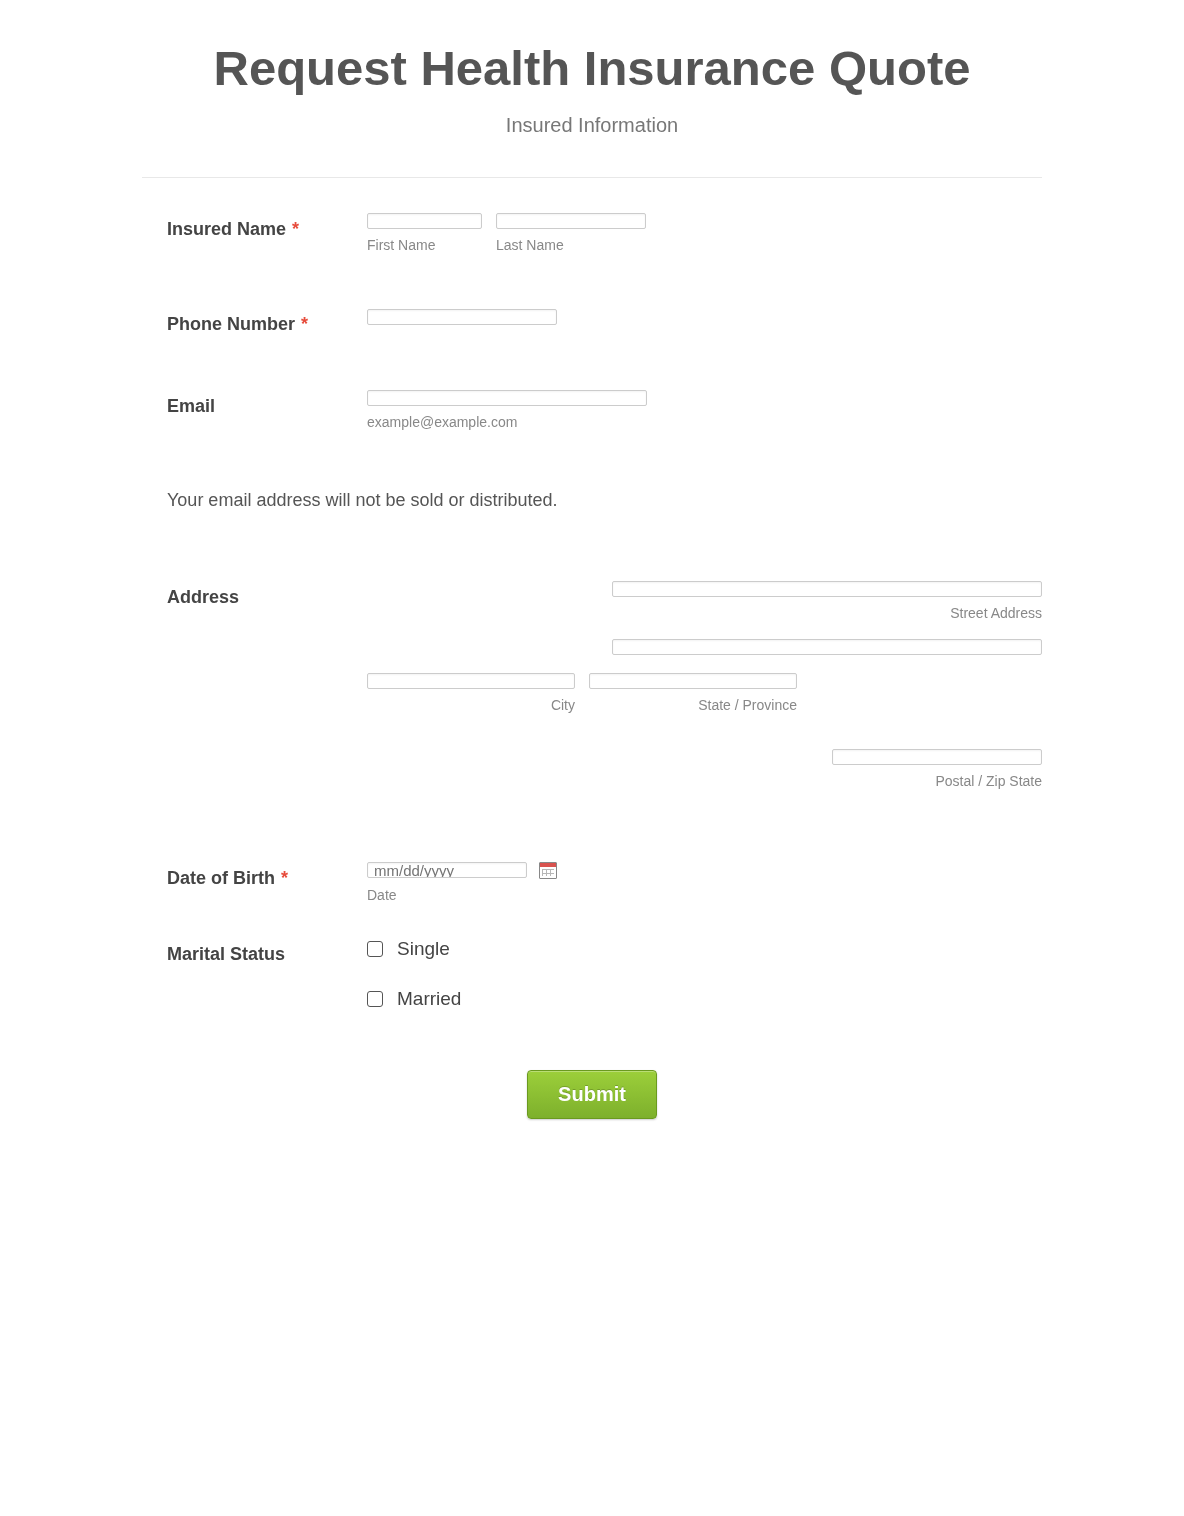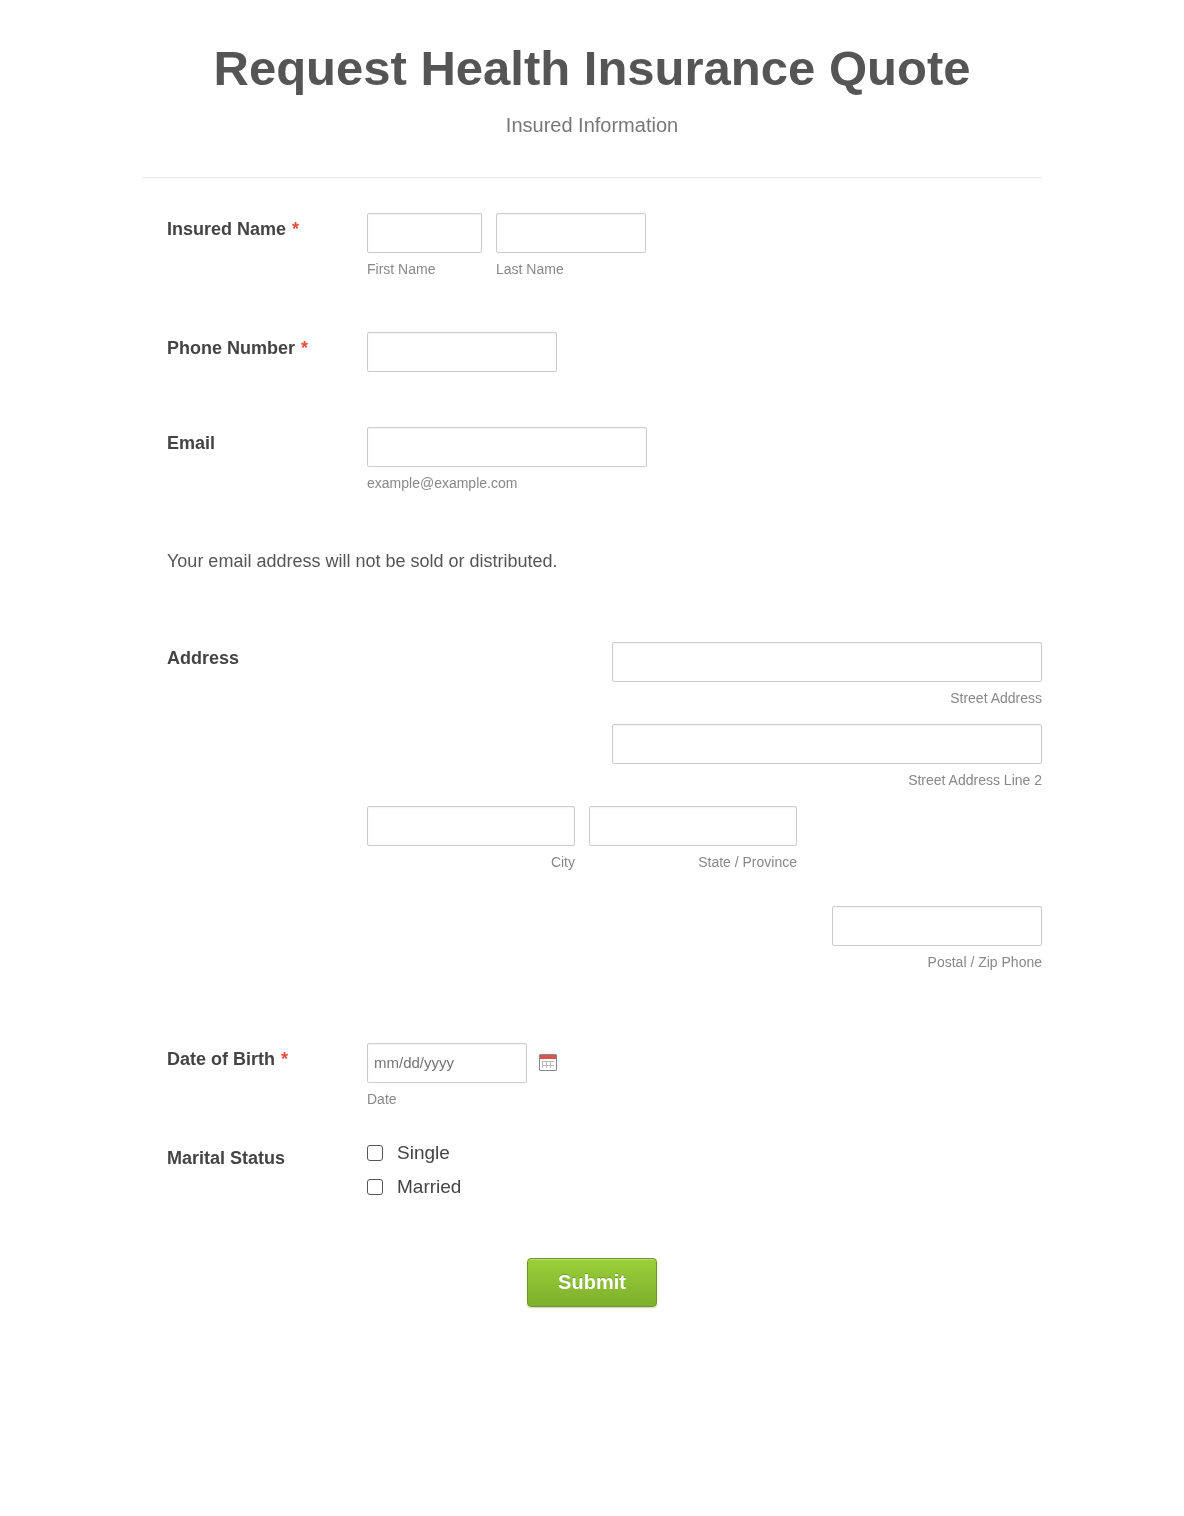--- a/index.html
+++ b/index.html
@@ -65,21 +65,21 @@
       display: flex;
       gap: 14px;
     }
     .input-block {
       display: flex;
       flex-direction: column;
     }
     input[type="text"] {
       border: 1px solid #ccc;
       background: #fff;
-      height: 40px;
+      height: 16px;
       padding: 4px 6px;
       font-size: 15px;
       color: #555;
       border-radius: 2px;
       box-shadow: inset 0 1px 2px rgba(0,0,0,0.05);
     }
     .sublabel {
       font-size: 14px;
       color: #888;
       margin-top: 8px;
@@ -135,21 +135,21 @@
       left: 2px;
       right: 2px;
       top: 6px;
       background: repeating-linear-gradient(to right, #888 0 1px, transparent 1px 4px),
                   repeating-linear-gradient(to bottom, #888 0 1px, transparent 1px 4px);
       opacity: 0.6;
     }
     .radio-list {
       display: flex;
       flex-direction: column;
-      gap: 12px;
+      gap: 28px;
     }
     .radio-item {
       display: flex;
       align-items: center;
       gap: 14px;
     }
     .chk {
       width: 16px;
       height: 16px;
       border: 1.5px solid #555;
@@ -240,35 +240,34 @@
     <div class="label-col">
       <label>Address</label>
     </div>
     <div class="field-col addr-stack">
       <div class="input-block">
         <input type="text" class="w-full" value="" style="">
         <span class="sublabel">Street Address</span>
       </div>
       <div class="input-block">
         <input type="text" class="w-full" value="" style="">
-        <span class="sublabel">Street Address Line 2</span>
       </div>
       <div class="input-group">
         <div class="input-block">
           <input type="text" class="w-half" value="" style="">
           <span class="sublabel">City</span>
         </div>
         <div class="input-block">
           <input type="text" class="w-half" value="" style="">
           <span class="sublabel">State / Province</span>
         </div>
       </div>
       <div class="input-block" style="margin-top:18px;">
         <input type="text" class="w-zip" value="" style="">
-        <span class="sublabel">Postal / Zip Phone</span>
+        <span class="sublabel">Postal / Zip State</span>
       </div>
     </div>
   </div>
 
   <div class="form-row tight" style="margin-top:30px;">
     <div class="label-col">
       <label>
         <span>Date of Birth</span><span class="required">*</span>
       </label>
     </div>

